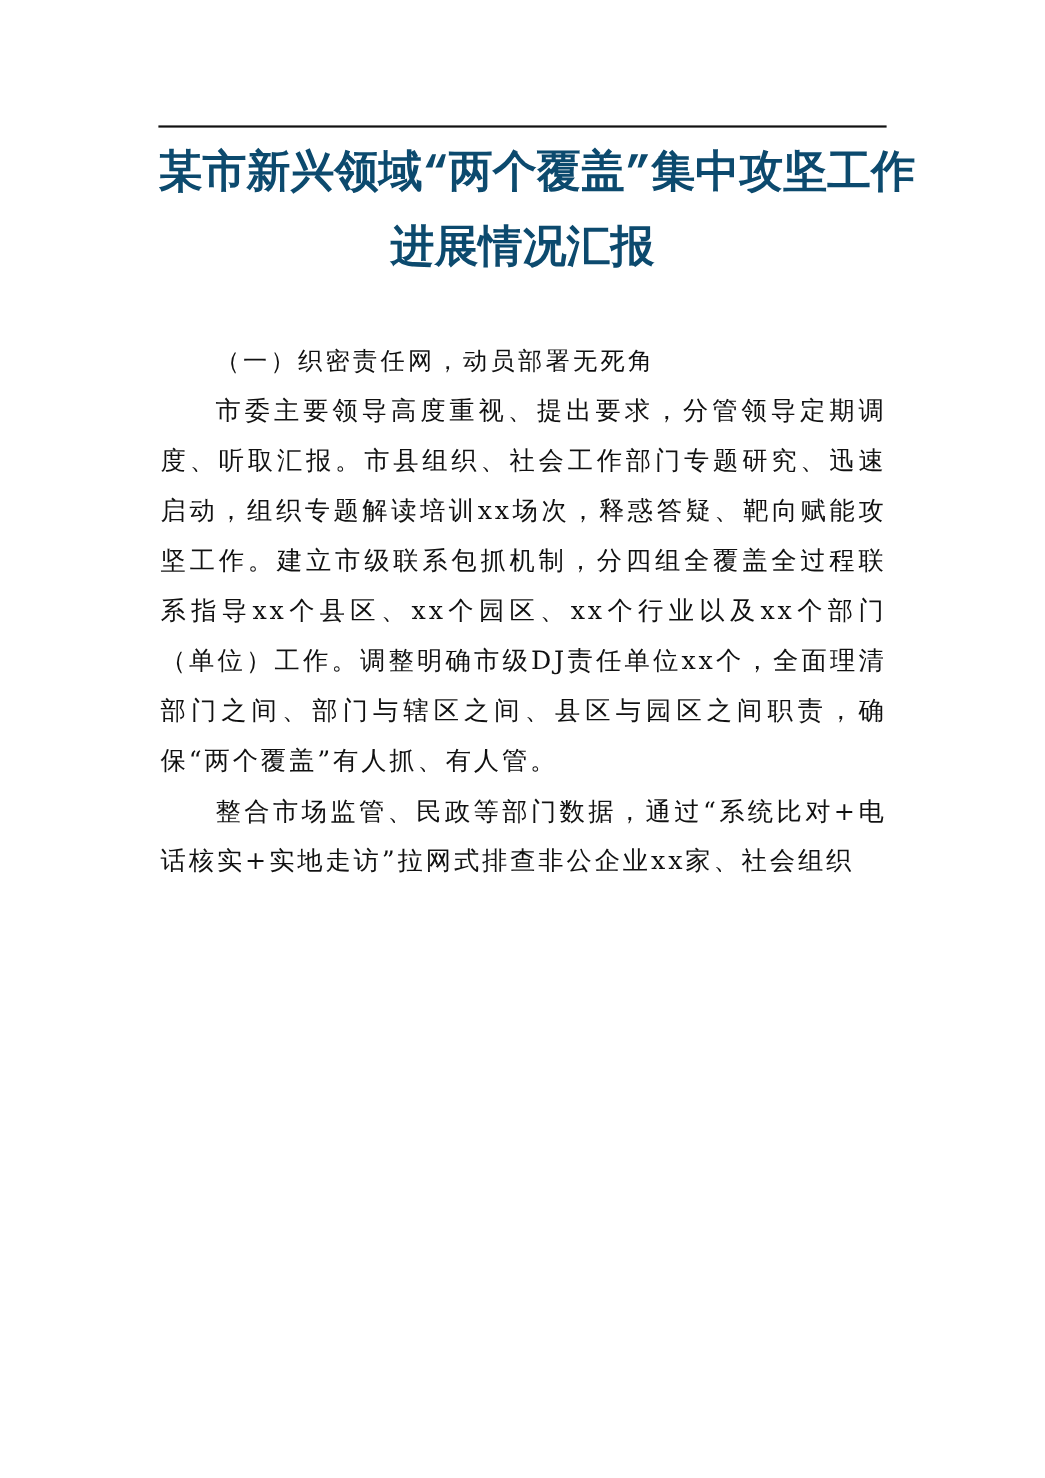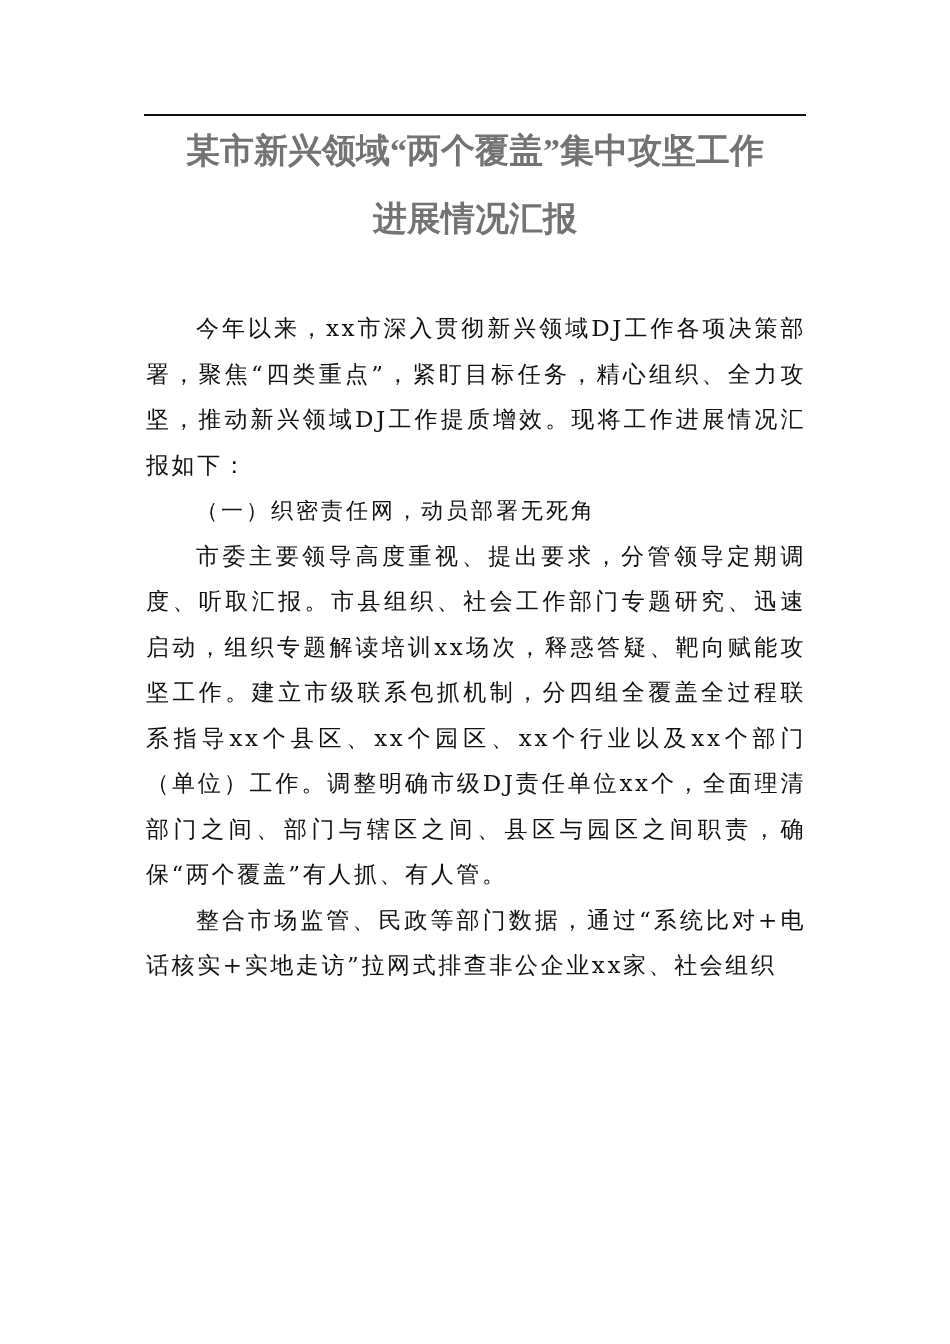--- a/index.html
+++ b/index.html
@@ -1,35 +1,34 @@
 <!DOCTYPE html>
 <html><head>
 <meta charset="utf-8">
 <style>
   html, body { margin:0; padding:0; background:#ffffff; }
   body { width:950px; height:1344px; position:relative; overflow:hidden;
          font-family: "DejaVu Serif", "Liberation Serif", serif; color:#111; }
   .rule { position:absolute; left:144px; top:114px; width:662px; height:2px; background:#111; }
   .title { position:absolute; left:144px; width:662px; text-align:center;
-           font-family: Liberation Serif, serif; font-weight:bold;
-           font-size:34px; letter-spacing:0; color:#737373; white-space:nowrap; }
+           font-family: Liberation Mono, monospace; font-weight:bold;
+           font-size:40px; letter-spacing:0; color:#0c4a6e; white-space:nowrap; }
   .t1 { top:128px; }
   .t2 { top:196px; }
   .body { position:absolute; left:146px; top:306px; width:660px; }
   .p { font-size:23px; line-height:45.5px; letter-spacing:2.6px; text-align:justify; margin:0; }
   .indent { text-indent:50px; }
   .h1 { font-family:"DejaVu Sans","Liberation Sans",sans-serif; font-size:22px; font-weight:normal;
         line-height:45.5px; margin:0; text-indent:50px; letter-spacing:1px; }
   .h2 { font-size:22px; line-height:45.5px; margin:0; text-indent:50px; letter-spacing:3px; }
 </style>
 </head>
 <body>
 
 <div class="rule"></div>
 <div class="title t1">某市新兴领域“两个覆盖”集中攻坚工作</div>
 <div class="title t2">进展情况汇报</div>
 
 <div class="body">
-  <p class="p indent">今年以来，xx市深入贯彻新兴领域DJ工作各项决策部署，聚焦“四类重点”，紧盯目标任务，精心组织、全力攻坚，推动新兴领域DJ工作提质增效。现将工作进展情况汇报如下：</p>
   <p class="h2">（一）织密责任网，动员部署无死角</p>
   <p class="p indent">市委主要领导高度重视、提出要求，分管领导定期调度、听取汇报。市县组织、社会工作部门专题研究、迅速启动，组织专题解读培训xx场次，释惑答疑、靶向赋能攻坚工作。建立市级联系包抓机制，分四组全覆盖全过程联系指导xx个县区、xx个园区、xx个行业以及xx个部门（单位）工作。调整明确市级DJ责任单位xx个，全面理清部门之间、部门与辖区之间、县区与园区之间职责，确保“两个覆盖”有人抓、有人管。</p>
   <p class="p indent">整合市场监管、民政等部门数据，通过“系统比对+电话核实+实地走访”拉网式排查非公企业xx家、社会组织</p>
 </div>
 
 </body></html>

